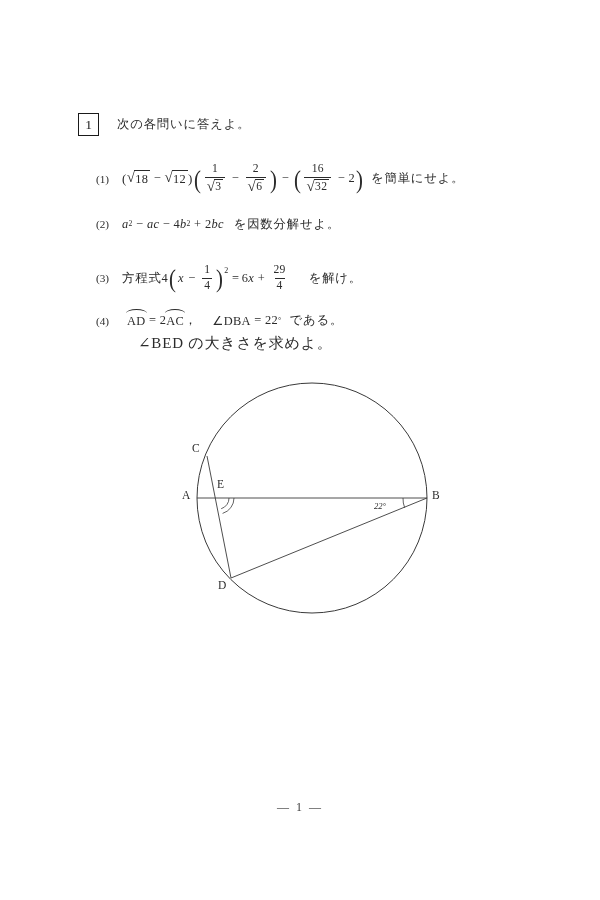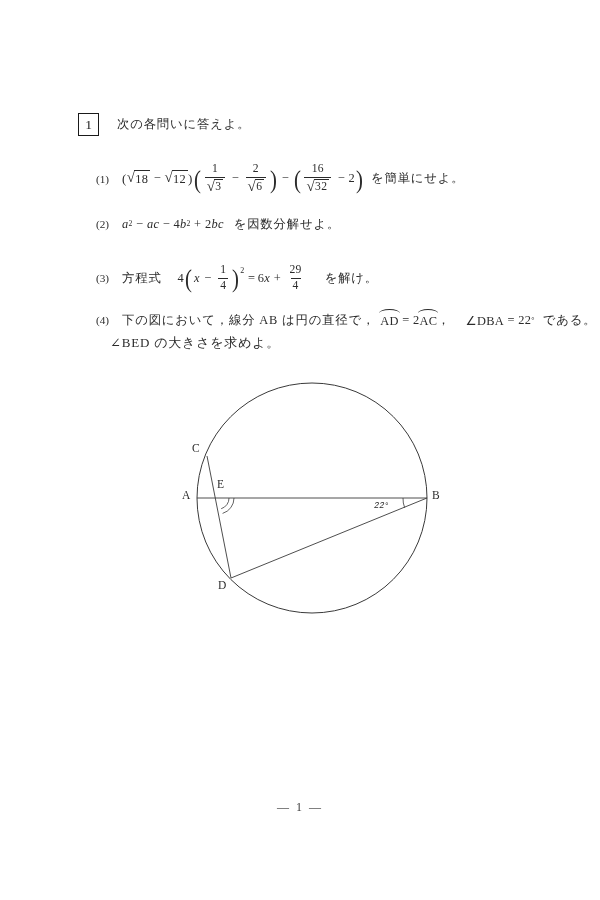--- a/index.html
+++ b/index.html
@@ -67,23 +67,23 @@
   }
   .jp { letter-spacing: 0.8px; font-size: 12.4px; }
 
   #q1 { left: 96px; top: 163px; }
   #q2 { left: 96px; top: 216px; }
   #q3 { left: 96px; top: 264px; }
   #q4 { left: 96px; top: 312px; }
 
   .q4-line2 {
     position: absolute;
-    left: 110px;
+    left: 138px;
     top: 334px;
-    font-size: 13px;
+    font-size: 15px;
     letter-spacing: 0.8px;
     white-space: nowrap;
   }
 
   
   .mi { font-style: italic; font-family: "Liberation Serif", serif; }
   .mn { font-family: "Liberation Serif", serif; }
   .op { padding: 0 3.5px; }
   .op-tight { padding: 0 2.5px; }
 
@@ -286,21 +286,21 @@
       <span class="op">+</span>
       <span class="mn">2</span>
         <span class="mi">bc</span>
       <span class="jp" style="margin-left:10px">を因数分解せよ。</span>
     </span>
   </div>
 
   <div class="q" id="q3">
     <span class="q-label">(3)</span>
     <span class="q-body">
-      <span class="jp" style="margin-right:16px">方程式</span>
+      <span class="jp" style="margin-right:0">方程式</span>
       <span class="mn">4</span>
       <span class="paren-grp">
         <span class="paren">(</span>
         <span class="mi" style="margin:0 1px">x</span>
         <span class="op">−</span>
         <span class="frac">
           <span class="num mn">1</span>
           <span class="den mn">4</span>
         </span>
         <span class="paren">)</span>
@@ -314,21 +314,20 @@
         <span class="num mn">29</span>
         <span class="den mn">4</span>
       </span>
       <span class="jp" style="margin-left:18px">を解け。</span>
     </span>
   </div>
 
   <div class="q" id="q4">
     <span class="q-label">(4)</span>
     <span class="q-body">
-      <span class="jp">下の図において，線分 AB は円の直径で，</span>
       <span class="arcvar" style="margin-left:5px">
         <span class="arcline"></span>
         <span class="mn">AD</span>
       </span>
       <span class="op">=</span>
       <span class="mn">2</span>
       <span class="arcvar">
         <span class="arcline"></span>
         <span class="mn">AC</span>
       </span>
@@ -357,18 +356,18 @@
       <path d="M 59 130 A 11 11 0 0 1 51.2 140.7" fill="none" stroke="#3a3a3a" stroke-width="0.8"></path>
 
       <path d="M 233 130 A 24 24 0 0 0 234.7 139.8" fill="none" stroke="#3a3a3a" stroke-width="0.8"></path>
     </svg>
 
     <span class="fig-label" style="left:12px; top:121px;">A</span>
     <span class="fig-label" style="left:262px; top:121px;">B</span>
     <span class="fig-label" style="left:22px; top:74px;">C</span>
     <span class="fig-label" style="left:48px; top:211px;">D</span>
     <span class="fig-label" style="left:47px; top:110px;">E</span>
-    <span class="fig-angle-label" style="left:204px; top:133px;font-family:Liberation Mono, monospace;">22°</span>
+    <span class="fig-angle-label" style="left:204px; top:133px;">22°</span>
   </div>
 
   <div class="page-footer">— 1 —</div>
 
 </div>
 
 </body></html>

